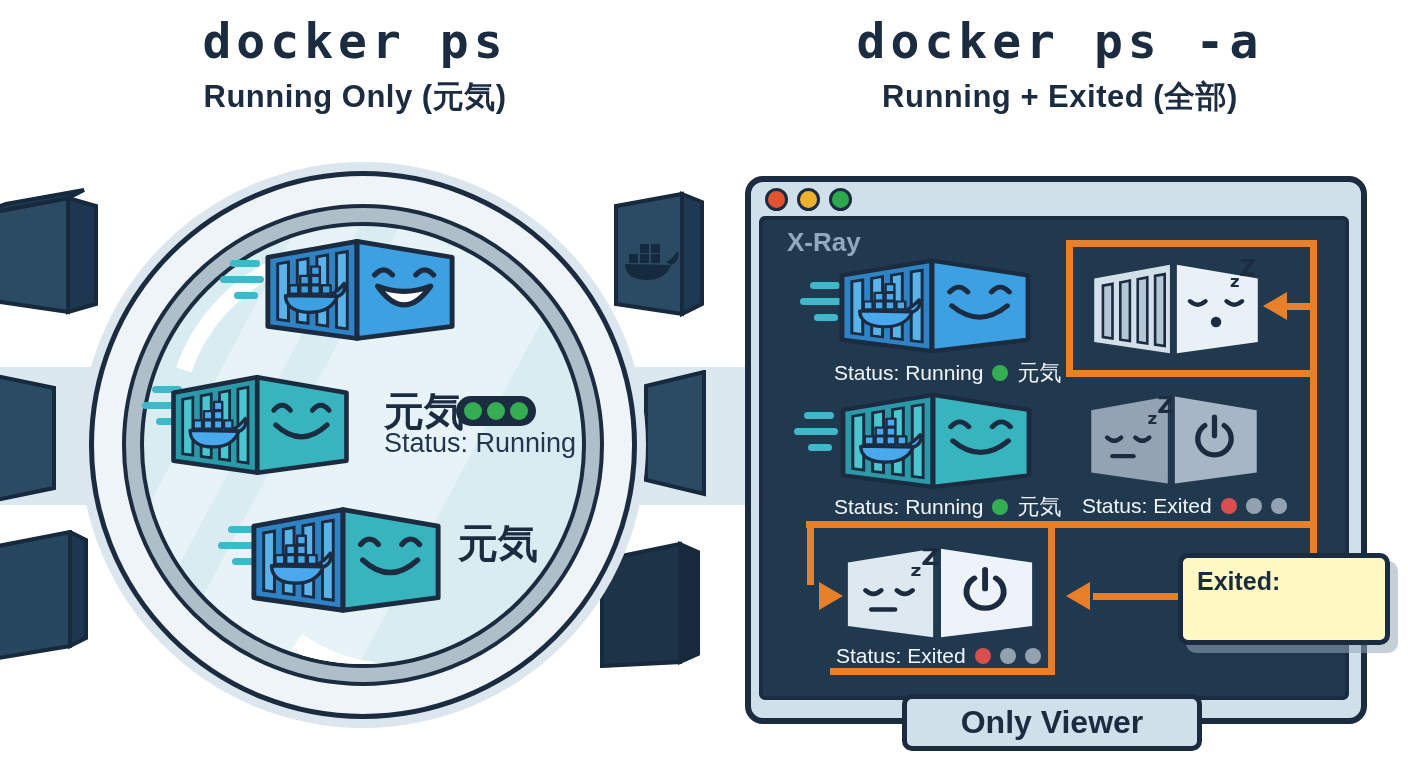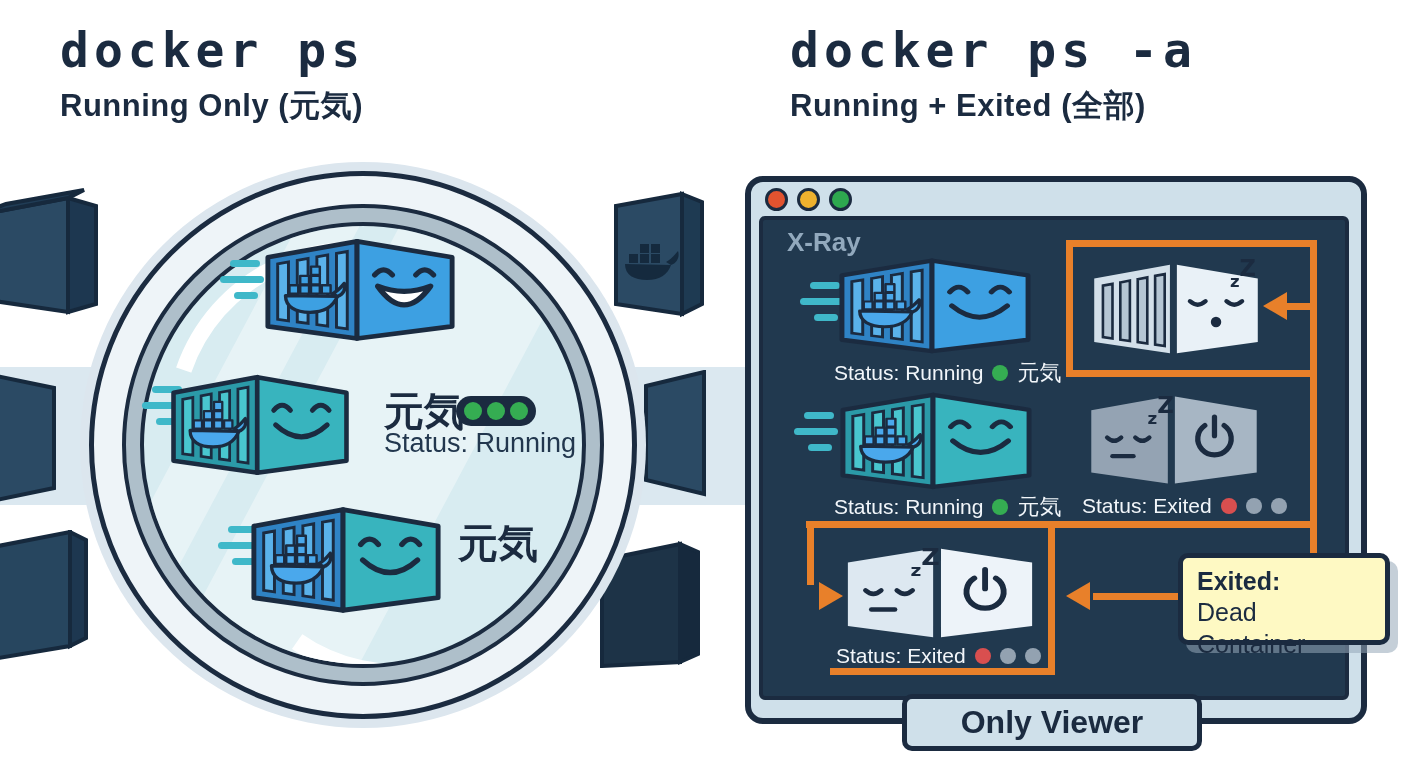--- a/index.html
+++ b/index.html
@@ -1,20 +1,20 @@
 <!DOCTYPE html>
 <html style="--c-navy: #1b2b40; --c-panel_navy: #21394f; --c-frame_light: #cfe0ea; --c-band: #dbe8f0; --c-lens_fill: #d8ecf1; --c-steel: #aebfca; --c-white_ring: #eef4f8; --c-blue: #3da0e2; --c-blue_dark: #2f83c5; --c-teal: #38b4be; --c-teal_dark: #2b9aa8; --c-whale_blue: #4aa8ec; --c-orange: #e8802a; --c-green: #35ad52; --c-red: #d94f4f; --c-grey_dot: #93a2b1; --c-traffic_red: #e2532f; --c-traffic_yellow: #eeb12e; --c-traffic_green: #2ea84f; --c-status_text: #f2f6fa; --c-xray_label: #92a9bd; --c-dash_teal: #3fb8c9; --c-slate_cube: #2b4a64; --c-slate_cube_dark: #1e3a52;"><head>
 <meta charset="utf-8">
 <style>
   html,body{margin:0;padding:0;background:#ffffff;}
   .page{position:relative;width:1408px;height:768px;overflow:hidden;background:#fff;
         font-family:"Liberation Sans",sans-serif;}
 
   
-  .titleblock{position:absolute;top:24px;text-align:left;z-index:9;color:var(--c-navy,#1b2b40);}
+  .titleblock{position:absolute;top:15px;text-align:center;z-index:9;color:var(--c-navy,#1b2b40);}
   .cmdtitle{font-family:"DejaVu Sans Mono",monospace;font-weight:bold;font-size:48px;
             letter-spacing:5px;line-height:1.1;}
   .subtitle{font-size:31px;font-weight:bold;margin-top:8px;letter-spacing:0.5px;}
 
   
   .band{position:absolute;left:0;top:367px;width:748px;height:138px;background:var(--c-band,#dbe8f0);z-index:1;}
 
   
   .edgecube{position:absolute;z-index:2;}
   .edgecube svg{display:block;}
@@ -434,19 +434,18 @@
       <div class="statusline" style="left:73px;top:424px;">
         <span>Status: Exited</span>
         <span class="dot red"></span>
         <span class="dot grey"></span>
         <span class="dot grey"></span>
       </div>
     </div>
 
     <div class="callout">
       <div class="l1">Exited:</div>
-      <div class="l2">Dead Container</div>
     </div>
 
     <div class="tab">Only Viewer</div>
   </div>
 
 </div>
 
 </body></html>

